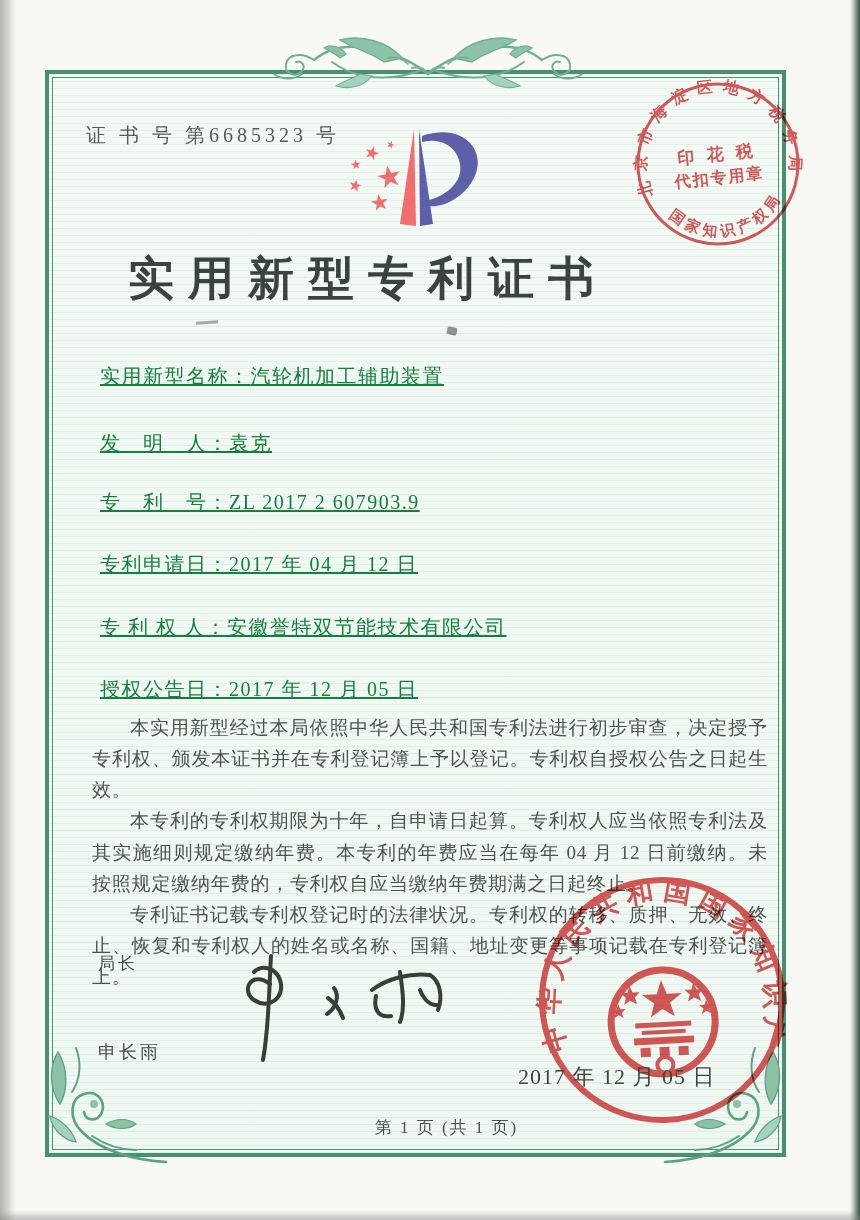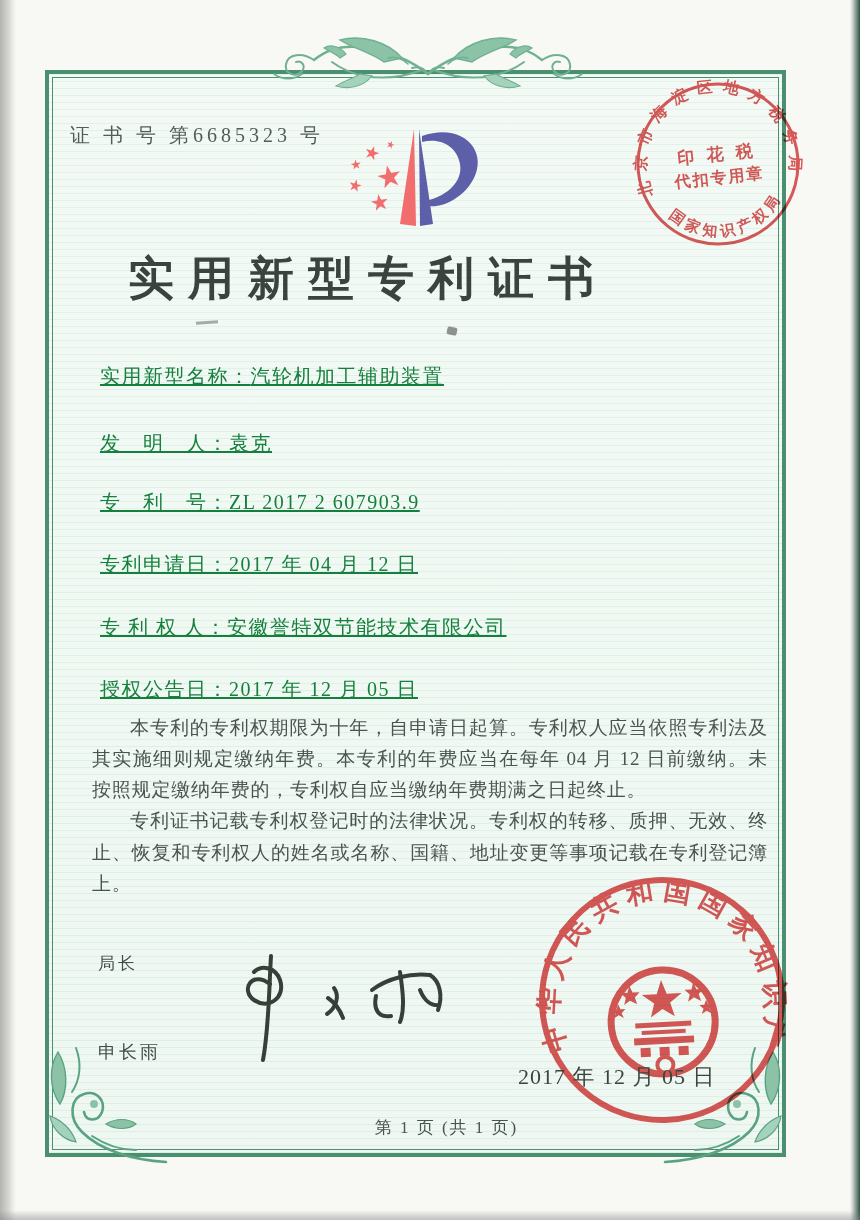--- a/index.html
+++ b/index.html
@@ -24,21 +24,21 @@
       repeating-linear-gradient(180deg,rgba(110,175,145,.12) 0 1px,rgba(110,175,145,0) 1px 7px),
       linear-gradient(180deg,#f3faf5,#eef7f1);}
   .frame-inner{position:absolute;inset:3px;border:1.5px solid #4a8f70;}
 
   .ornament{position:absolute;pointer-events:none;}
   .flourish-top{left:258px;top:18px;width:340px;height:92px;}
   .corner-bl{left:36px;top:1040px;width:135px;height:135px;}
   .corner-br{left:660px;top:1040px;width:135px;height:135px;transform:scaleX(-1);}
 
   
-  .cert-no{position:absolute;left:70px;top:122px;font-size:20px;letter-spacing:4px;color:#535d57;}
+  .cert-no{position:absolute;left:86px;top:122px;font-size:20px;letter-spacing:4px;color:#535d57;}
   .title{position:absolute;left:45px;top:248px;width:646px;text-align:center;
     font-size:46px;font-weight:bold;letter-spacing:14px;color:#3b433f;}
   .row{position:absolute;left:100px;font-size:20px;color:#15803d;letter-spacing:1.5px;white-space:pre;text-decoration:underline;}
   .r0{top:363px}.r1{top:430px}.r2{top:489px}.r3{top:551px}.r4{top:614px}.r5{top:676px}
   .paras{position:absolute;left:92px;top:712px;width:676px;}
   .paras p{margin:0;font-size:19px;line-height:1.64;letter-spacing:.8px;color:#4b554f;
     text-indent:2em;text-align:justify;}
   .signer-title{position:absolute;left:98px;top:952px;font-size:17px;letter-spacing:3px;color:#444e48;}
   .signer-name{position:absolute;left:98px;top:1040px;font-size:18px;letter-spacing:3px;color:#444e48;}
   .seal-date{position:absolute;left:518px;top:1062px;font-size:22px;letter-spacing:1px;color:#3d443e;z-index:6;}
@@ -153,20 +153,21 @@
 <div class="smudge-b"></div>
 
 <div class="row r0"><span>实用新型名称：</span><span>汽轮机加工辅助装置</span></div>
 <div class="row r1"><span>发　明　人：</span><span>袁克</span></div>
 <div class="row r2"><span>专　利　号：</span><span>ZL 2017 2 607903.9</span></div>
 <div class="row r3"><span>专利申请日：</span><span>2017 年 04 月 12 日</span></div>
 <div class="row r4"><span>专 利 权 人：</span><span>安徽誉特双节能技术有限公司</span></div>
 <div class="row r5"><span>授权公告日：</span><span>2017 年 12 月 05 日</span></div>
 
 <div class="paras">
+  <p>本实用新型经过本局依照中华人民共和国专利法进行初步审查，决定授予专利权、颁发本证书并在专利登记簿上予以登记。专利权自授权公告之日起生效。</p>
   <p>本专利的专利权期限为十年，自申请日起算。专利权人应当依照专利法及其实施细则规定缴纳年费。本专利的年费应当在每年 04 月 12 日前缴纳。未按照规定缴纳年费的，专利权自应当缴纳年费期满之日起终止。</p>
   <p>专利证书记载专利权登记时的法律状况。专利权的转移、质押、无效、终止、恢复和专利权人的姓名或名称、国籍、地址变更等事项记载在专利登记簿上。</p>
 </div>
 
 <div class="signer-title">局长</div>
 <div class="signer-name">申长雨</div>
 
 <svg class="signature" viewBox="0 0 250 128">
   <g stroke="#383e38" stroke-width="4" fill="none" stroke-linecap="round">
     <path d="M48,36 C30,22 18,42 32,52 C46,62 64,50 58,32 C54,20 40,16 32,24"></path>

